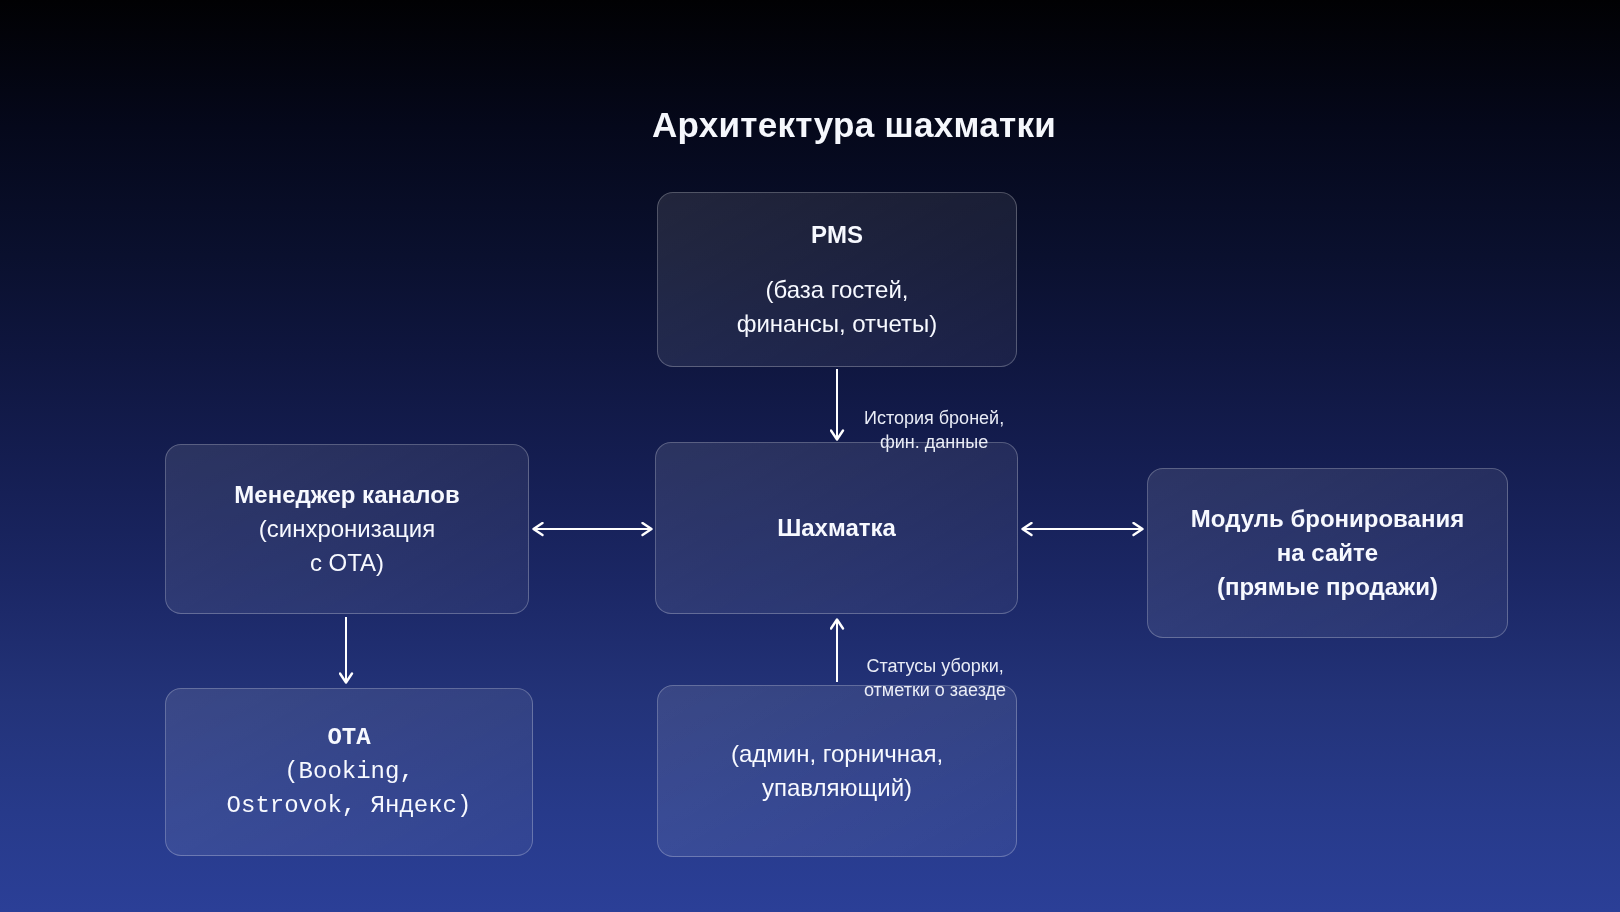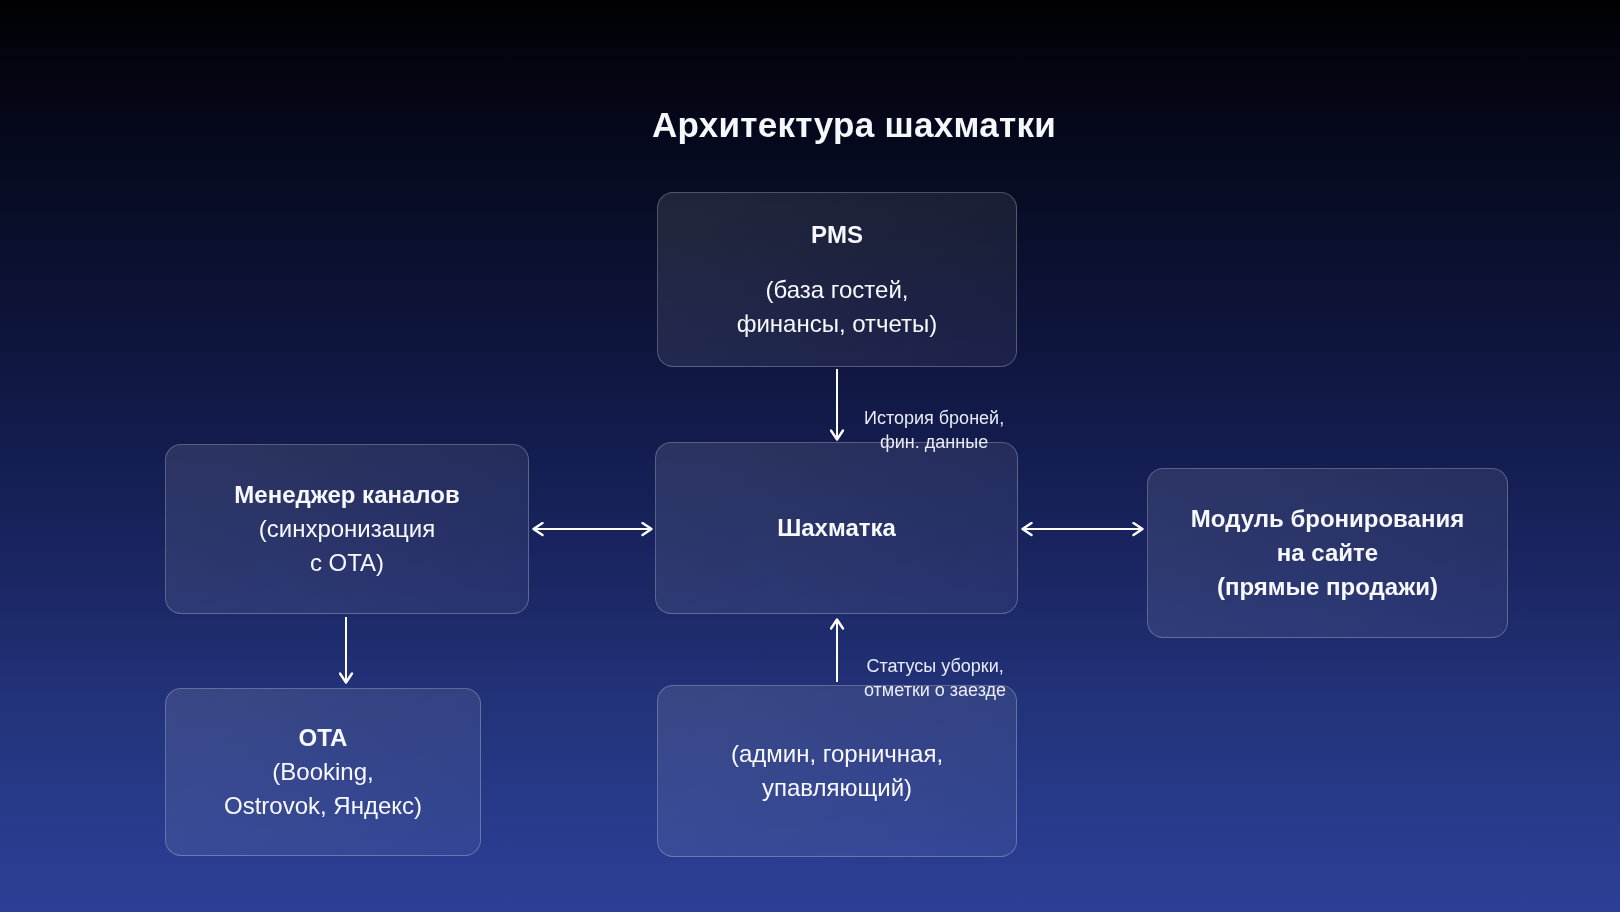--- a/index.html
+++ b/index.html
@@ -117,21 +117,21 @@
   <div class="node" style="left: 655px; top: 442px; width: 363px; height: 172px;">
     <div class="node-title">Шахматка</div>
   </div>
 
   <div class="node" style="left: 1147px; top: 444px; width: 361px; height: 170px; margin-top: 24px;">
     <div class="node-title">Модуль бронирования
 на сайте
 (прямые продажи)</div>
   </div>
 
-  <div class="node" style="left: 165px; top: 688px; width: 316px; height: 168px;">
+  <div class="node" style="left: 165px; top: 688px; width: 368px; height: 168px; font-family: Liberation Mono, monospace;">
     <div class="node-title">OTA</div>
     <div class="node-body">(Booking,
 Ostrovok, Яндекс)</div>
   </div>
 
   <div class="node" style="left: 657px; top: 685px; width: 360px; height: 172px;">
     <div class="node-body">(админ, горничная,
 упавляющий)</div>
   </div>
 

